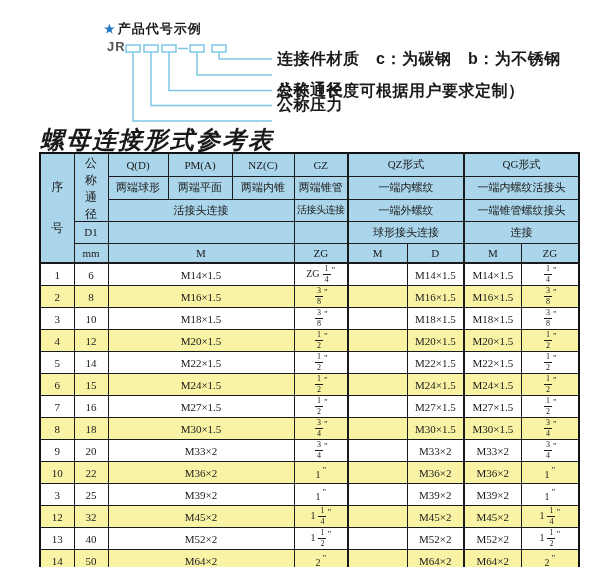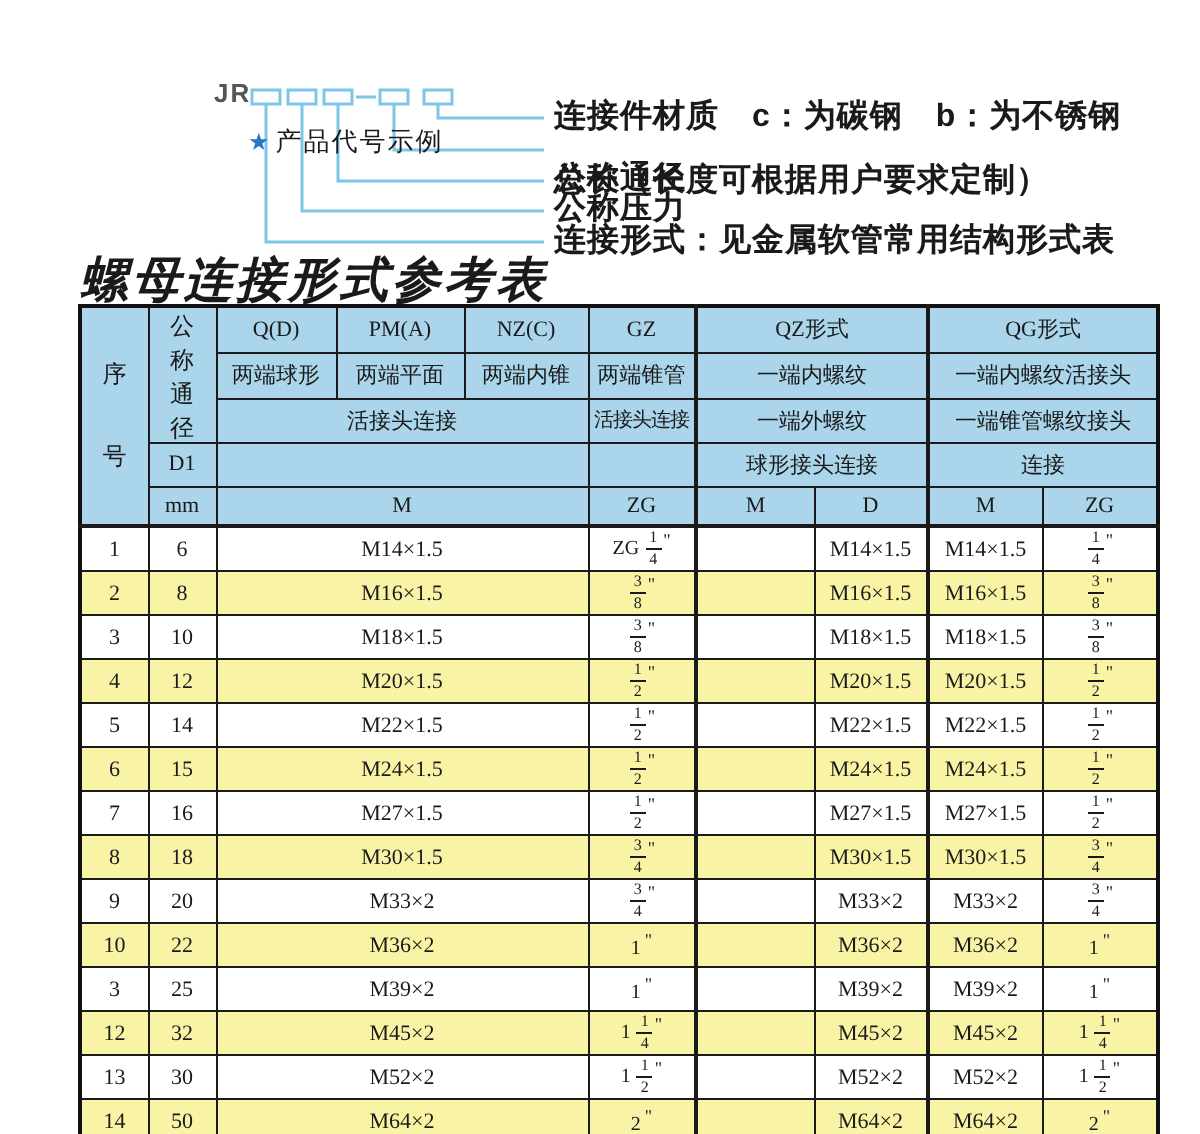--- a/index.html
+++ b/index.html
@@ -1,21 +1,21 @@
 <!DOCTYPE html>
 <html><head>
 <meta charset="utf-8">
 <style>
   html,body{margin:0;padding:0;background:#fff;}
   .page{position:relative;width:600px;height:567px;background:#fff;overflow:hidden;
         font-family:"Liberation Sans",sans-serif;color:#1a1a1a;}
 
   
   .diagram{position:absolute;left:0;top:0;width:600px;height:150px;}
-  .d-heading{position:absolute;left:124px;top:20px;font-size:13px;font-weight:400;letter-spacing:1px;margin-top:42px;}
+  .d-heading{position:absolute;left:104px;top:20px;font-size:13px;font-weight:700;letter-spacing:1px;}
   .d-heading .star{color:#2478c8;margin-right:2px;font-size:12px;}
   .jr{position:absolute;left:107px;top:39px;font-size:13px;font-weight:bold;color:#555;letter-spacing:1px;text-align:right;}
   .connectors{position:absolute;left:0;top:0;}
   .d-label{position:absolute;left:277px;font-size:16px;font-weight:600;line-height:14px;white-space:nowrap;letter-spacing:0.5px;}
 
   
   .t-title{position:absolute;left:40px;top:124px;font-size:24px;font-weight:bold;font-style:italic;
            font-family:"DejaVu Serif",serif;letter-spacing:2px;}
 
   
@@ -70,21 +70,20 @@
       </g>
     </svg>
     <div class="d-heading">
       <span class="star">★</span><span>产品代号示例</span>
     </div>
     <div class="jr">JR</div>
     <div class="d-label" style="top:52px">连接件材质　c：为碳钢　b：为不锈钢</div>
     <div class="d-label" style="top:84px">总长（长度可根据用户要求定制）</div>
     <div class="d-label" style="top:83px">公称通径</div>
     <div class="d-label" style="top:98px">公称压力</div>
-    <div class="d-label" style="top:114px">连接形式：见金属软管常用结构形式表</div>
   </div>
 
   <div class="t-title">螺母连接形式参考表</div>
 
   <table class="ref">
     <colgroup>
       <col style="width:34px">
         <col style="width:34px">
         <col style="width:60px">
         <col style="width:64px">
@@ -265,21 +264,21 @@
           <td>32</td>
           <td colspan="3">M45×2</td>
           <td><span class="tok">1</span><span class="frac"><span class="fn">1</span><span class="fd">4</span></span><span class="qt">"</span></td>
           <td class="bl2"></td>
           <td>M45×2</td>
           <td class="bl2">M45×2</td>
           <td><span class="tok">1</span><span class="frac"><span class="fn">1</span><span class="fd">4</span></span><span class="qt">"</span></td>
         </tr>
         <tr>
           <td>13</td>
-          <td>30</td>
+          <td>40</td>
           <td colspan="3">M52×2</td>
           <td><span class="tok">1</span><span class="frac"><span class="fn">1</span><span class="fd">2</span></span><span class="qt">"</span></td>
           <td class="bl2"></td>
           <td>M52×2</td>
           <td class="bl2">M52×2</td>
           <td><span class="tok">1</span><span class="frac"><span class="fn">1</span><span class="fd">2</span></span><span class="qt">"</span></td>
         </tr>
         <tr class="alt">
           <td>14</td>
           <td>50</td>

